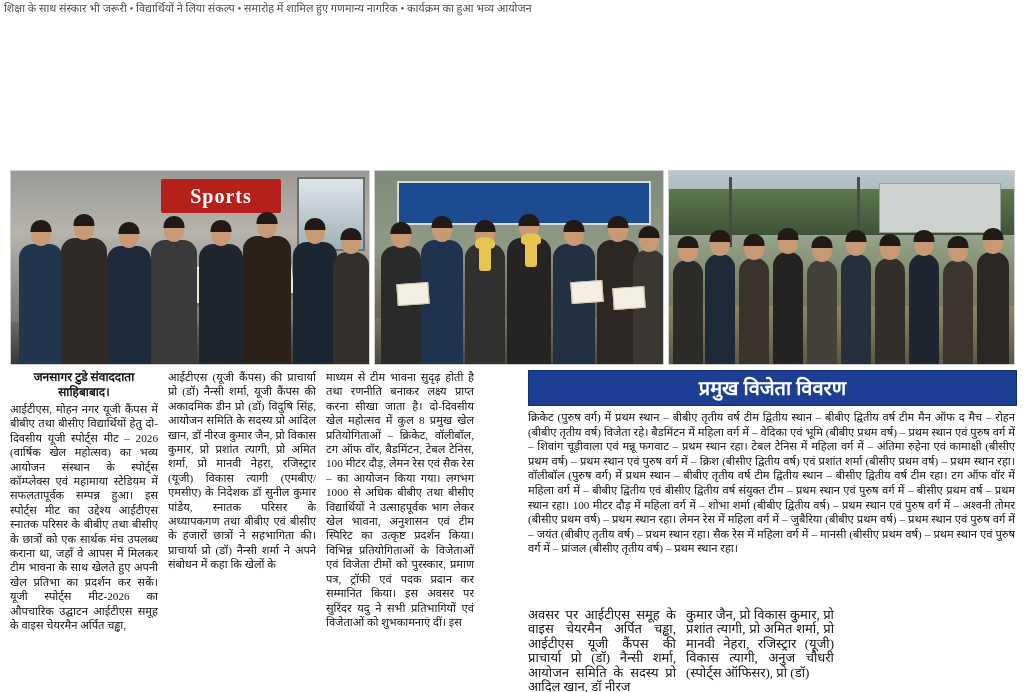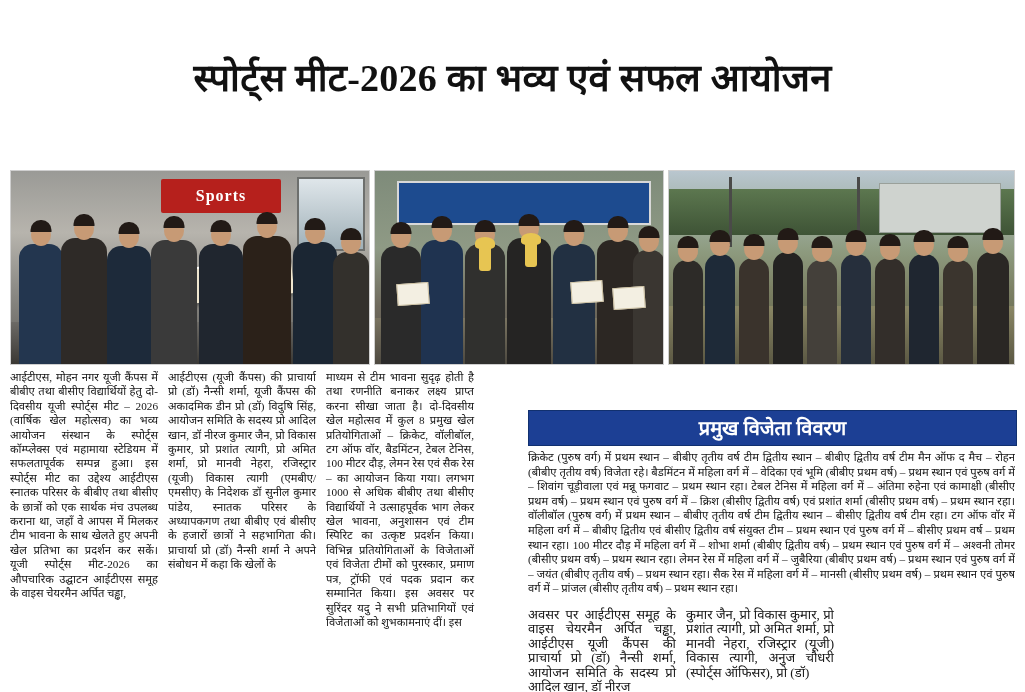--- a/index.html
+++ b/index.html
@@ -87,21 +87,21 @@
 
   
   .p1 .bg {
     position: absolute; inset: 0;
     background:
       linear-gradient(180deg, #9a9a96 0%, #b7b4ad 32%, #8e8d88 60%, #5d5b57 100%);
   }
   .p1 .wall-sign {
     position: absolute; left: 150px; top: 8px; width: 120px; height: 34px;
     background: #b6201c; border-radius: 2px;
-    color: #ffffff; font-size: 16px; font-weight: bold; text-align: center;
+    color: #ffffff; font-size: 20px; font-weight: bold; text-align: center;
     line-height: 34px; font-family: "Liberation Serif", serif;
     letter-spacing: 1px;
   }
   .p1 .window {
     position: absolute; left: 286px; top: 6px; width: 64px; height: 70px;
     background: linear-gradient(180deg,#dfe6ea,#9fb0b8);
     border: 2px solid #6d6f6d;
   }
   .p1 .floor {
     position: absolute; left: 0; bottom: 0; width: 100%; height: 42px;
@@ -205,21 +205,20 @@
   .c1 { left: 0;    width: 148px; }
   .c2 { left: 158px; width: 148px; }
   .c3 { left: 316px; width: 148px; }
 
   
   .winner-box {
     position: absolute;
     left: 518px; top: 0;
     width: 487px;
     height: 232px;
-    margin-top: 40px;
   }
   .winner-head {
     width: 100%;
     height: 34px;
     background: #1c3f94;
     border: 1px solid #11306f;
     color: #ffffff;
     font-family: "Liberation Serif", serif;
     font-weight: bold;
     font-size: 20px;
@@ -255,24 +254,26 @@
   }
   .b1 { left: 0;   width: 148px; }
   .b2 { left: 158px; width: 148px; }
   .b3 { left: 316px; width: 171px; }
 </style>
 </head>
 <body>
 
 <div class="page">
 
+  <div class="top-strip">
+    <span>शिक्षा के साथ संस्कार भी जरूरी • विद्यार्थियों ने लिया संकल्प • समारोह में शामिल हुए गणमान्य नागरिक • कार्यक्रम का हुआ भव्य आयोजन</span>
+  </div>
 
 
   <div class="headline">
-    <span class="line">स्पोर्ट्स मीट-2026 का भव्य एवं सफल आयोजन</span>
   </div>
 
   <div class="photos">
 
     <div class="photo p1">
       <div class="bg"></div>
       <div class="wall-sign">Sports</div>
       <div class="window"></div>
       <div class="floor"></div>
       <div class="scroll"></div>
@@ -396,20 +397,21 @@
           <div class="head"></div>
           <div class="hair"></div>
         </div>
     </div>
 
   </div>
 
   <div class="body-area">
 
     <div class="col c1">
+      <span class="lead">जनसागर टुडे संवाददाता साहिबाबाद।</span>
       <span>आईटीएस, मोहन नगर यूजी कैंपस में बीबीए तथा बीसीए विद्यार्थियों हेतु दो-दिवसीय यूजी स्पोर्ट्स मीट – 2026 (वार्षिक खेल महोत्सव) का भव्य आयोजन संस्थान के स्पोर्ट्स कॉम्प्लेक्स एवं महामाया स्टेडियम में सफलतापूर्वक सम्पन्न हुआ। इस स्पोर्ट्स मीट का उद्देश्य आईटीएस स्नातक परिसर के बीबीए तथा बीसीए के छात्रों को एक सार्थक मंच उपलब्ध कराना था, जहाँ वे आपस में मिलकर टीम भावना के साथ खेलते हुए अपनी खेल प्रतिभा का प्रदर्शन कर सकें।
 
 यूजी स्पोर्ट्स मीट-2026 का औपचारिक उद्घाटन आईटीएस समूह के वाइस चेयरमैन अर्पित चड्ढा,</span>
     </div>
 
     <div class="col c2">
       <span>आईटीएस (यूजी कैंपस) की प्राचार्या प्रो (डॉ) नैन्सी शर्मा, यूजी कैंपस की अकादमिक डीन प्रो (डॉ) विदुषि सिंह, आयोजन समिति के सदस्य प्रो आदिल खान, डॉ नीरज कुमार जैन, प्रो विकास कुमार, प्रो प्रशांत त्यागी, प्रो अमित शर्मा, प्रो मानवी नेहरा, रजिस्ट्रार (यूजी) विकास त्यागी (एमबीए/एमसीए) के निदेशक डॉ सुनील कुमार पांडेय, स्नातक परिसर के अध्यापकगण तथा बीबीए एवं बीसीए के हजारों छात्रों ने सहभागिता की। प्राचार्या प्रो (डॉ) नैन्सी शर्मा ने अपने संबोधन में कहा कि खेलों के</span>
     </div>
 
     <div class="col c3">

